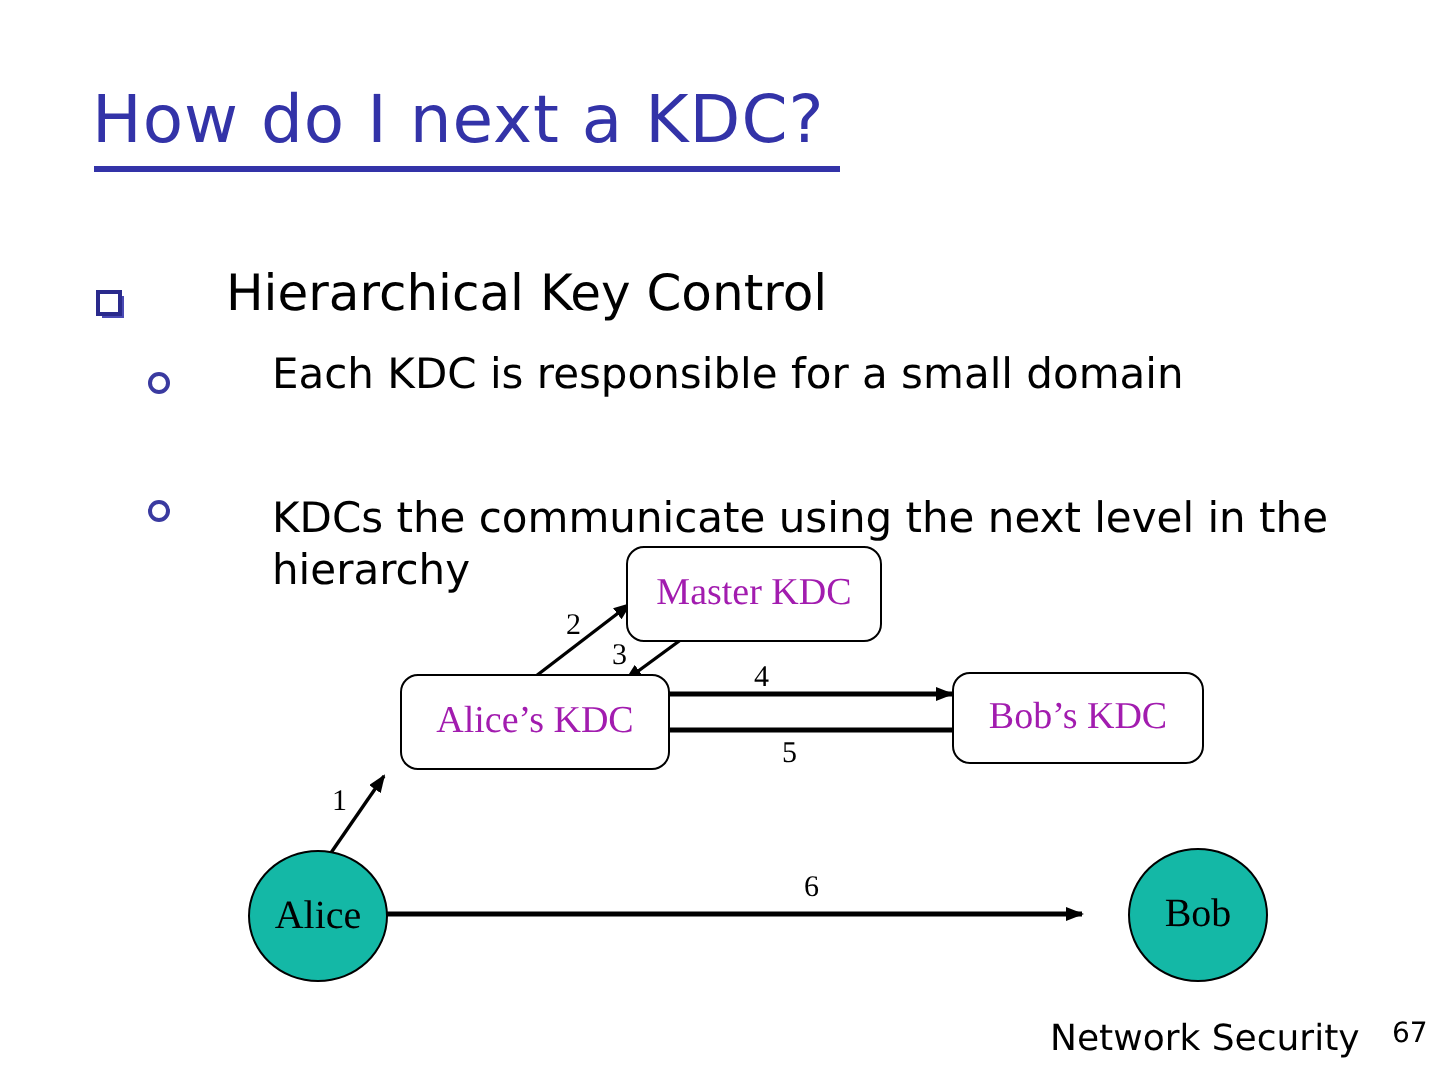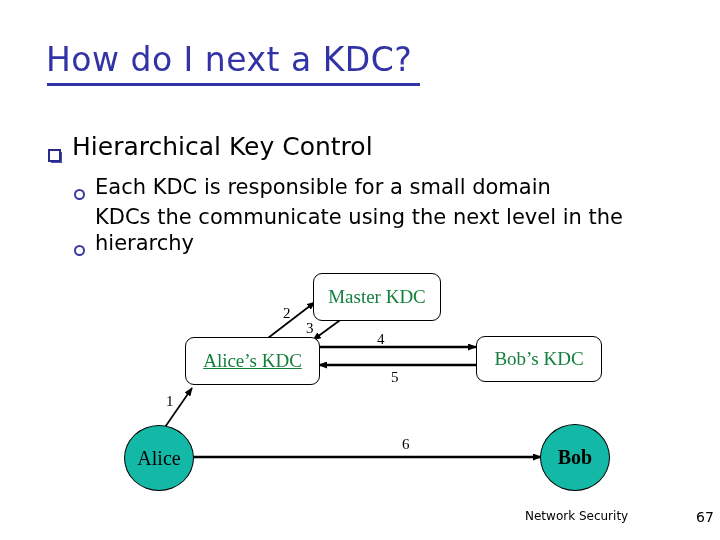--- a/index.html
+++ b/index.html
@@ -35,23 +35,24 @@
     top: 83px;
     width: 373px;
     height: 3px;
     background: #3333a8;
   }
 
   
   .bullet-row {
     position: absolute;
     display: flex;
-    align-items: flex-end;
-    color: #000000;
-    font-family: "DejaVu Sans", sans-serif;
+    align-items: center;
+    color: #000000;
+    font-family: "DejaVu Sans", sans-serif;
+    gap: 41px;
   }
   .lvl1 {
     left: 48px;
     top: 131px;
     font-size: 25px;
     line-height: 31px;
   }
   .lvl2 {
     left: 74px;
     font-size: 21px;
@@ -97,81 +98,81 @@
     margin-top: 8px;
     margin-right: 10px;
     flex: 0 0 auto;
     border: 2px solid #3a3aa0;
     border-radius: 50%;
     background: #ffffff;
     box-sizing: border-box;
   }
 
   .bullet-text { white-space: nowrap; }
-  #bullet3-row .bullet-text { white-space: normal; width: 545px; }
+  #bullet3-row .bullet-text { white-space: normal; width: 545px; margin-top: 42px; }
 
   
   #diagram {
     position: absolute;
     left: 0;
     top: 0;
     width: 720px;
     height: 540px;
     pointer-events: none;
   }
   .node-box {
     position: absolute;
     border: 1.6px solid #000000;
     border-radius: 9px;
     background: #ffffff;
     display: flex;
     align-items: center;
     justify-content: center;
     font-family: "Liberation Serif", serif;
     font-size: 19px;
-    color: #15803d;
+    color: #a21caf;
   }
   .node-circle {
     position: absolute;
     border: 1.5px solid #000000;
     border-radius: 50%;
     background: #14b8a6;
     display: flex;
     align-items: center;
     justify-content: center;
     font-family: "Liberation Serif", serif;
     font-size: 20px;
     color: #000000;
   }
   #node-master  { left: 313px; top: 273px; width: 126px; height: 46px; }
-  #node-alice-kdc { left: 185px; top: 337px; width: 133px; height: 46px; text-decoration: underline; }
+  #node-alice-kdc { left: 200px; top: 337px; width: 133px; height: 46px; }
   #node-bob-kdc { left: 476px; top: 336px; width: 124px; height: 44px; }
   #node-alice   { left: 124px; top: 425px; width: 68px; height: 64px; }
-  #node-bob     { left: 540px; top: 424px; width: 68px; height: 65px; font-weight: bold; align-items: center; }
+  #node-bob     { left: 564px; top: 424px; width: 68px; height: 65px; font-weight: normal; align-items: center; }
 
   .edge-label {
     position: absolute;
     font-family: "Liberation Serif", serif;
     font-size: 15px;
     color: #000000;
   }
   #lbl-1 { left: 166px; top: 393px; }
   #lbl-2 { left: 283px; top: 305px; }
   #lbl-3 { left: 306px; top: 320px; }
   #lbl-4 { left: 377px; top: 331px; }
   #lbl-5 { left: 391px; top: 369px; }
   #lbl-6 { left: 402px; top: 436px; }
 
   
   #footer-text {
     position: absolute;
     left: 525px;
     top: 509px;
     font-family: "DejaVu Sans", sans-serif;
-    font-size: 12px;
+    font-size: 18px;
     color: #000000;
     white-space: nowrap;
   }
   #footer-number {
     position: absolute;
     left: 664px;
     top: 509px;
     font-family: "DejaVu Sans", sans-serif;
     font-size: 14px;
     color: #000000;

